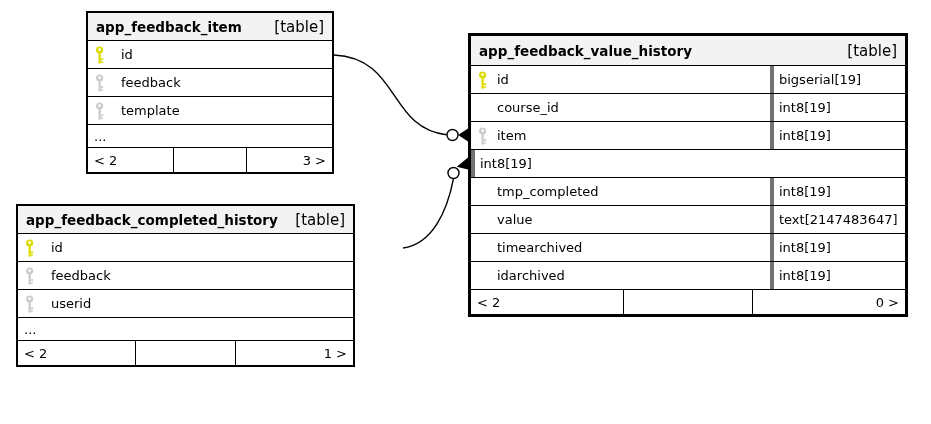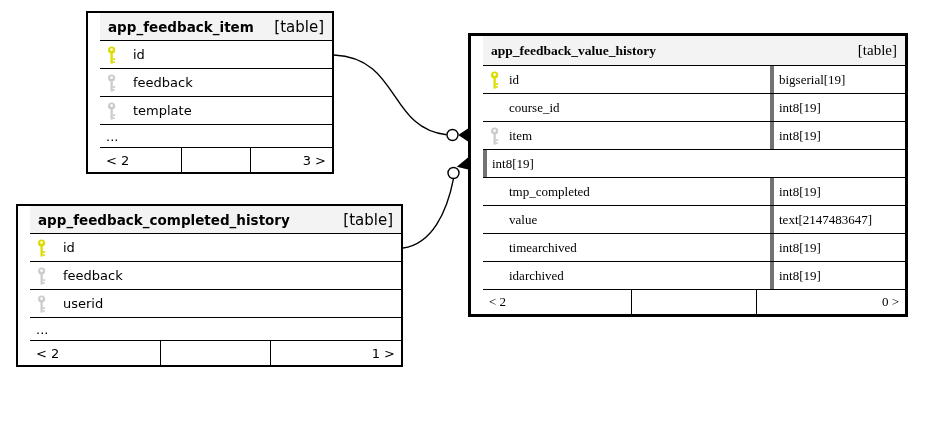--- a/index.html
+++ b/index.html
@@ -1,20 +1,20 @@
 <!DOCTYPE html>
 <html><head>
 <meta charset="utf-8">
 <style>
   * { margin:0; padding:0; box-sizing:border-box; }
   html,body { width:931px; height:424px; background:#ffffff;
     font-family:"DejaVu Sans", sans-serif; color:#000; overflow:hidden; }
   .stage { position:relative; width:931px; height:424px; }
 
-  .tbl { position:absolute; background:#fff; border:2px solid #000; font-size:13px;padding-left:12px; }
+  .tbl { position:absolute; background:#fff; border:2px solid #000; font-size:13px; }
   .tbl.main { border-width:3px; }
   .tbl > div + div { border-top:1px solid #000; }
 
   .tbl-header { display:flex; justify-content:space-between; align-items:center;
     background:#f3f3f3; height:27px; padding:0 8px; }
   .tbl.main .tbl-header { height:29px; }
   .tbl-name { font-weight:bold; font-size:13.5px; }
   .tbl-badge { font-size:15px; }
 
   .frow { display:flex; align-items:center; height:28px; }
@@ -102,21 +102,21 @@
       <span class="col-name">template</span>
     </div>
     <div class="ellipsis-row">...</div>
     <div class="tbl-footer">
       <span class="fcell left">&lt; 2</span>
       <span class="fcell mid"></span>
       <span class="fcell right">3 &gt;</span>
     </div>
   </div>
 
-  <div class="tbl" style="left:16px; top:204px; width:387px;">
+  <div class="tbl" style="left:16px; top:204px; width:339px;">
     <div class="tbl-header">
       <span class="tbl-name">app_feedback_completed_history</span>
       <span class="tbl-badge">[table]</span>
     </div>
     <div class="frow">
       <span class="key-slot">
         <svg class="key-icon pk" width="10" height="18" viewBox="0 0 10 18">
             <circle class="kfill" cx="4.6" cy="4" r="3.6"></circle>
             <circle cx="4.6" cy="3.6" r="1.3" fill="#fff"></circle>
             <rect class="kfill" x="3.5" y="7" width="2.3" height="10.6"></rect>
@@ -151,21 +151,21 @@
       <span class="col-name">userid</span>
     </div>
     <div class="ellipsis-row">...</div>
     <div class="tbl-footer">
       <span class="fcell left">&lt; 2</span>
       <span class="fcell mid"></span>
       <span class="fcell right">1 &gt;</span>
     </div>
   </div>
 
-  <div class="tbl main" style="left:468px; top:33px; width:440px;font-family:Liberation Serif, serif;">
+  <div class="tbl main" style="left:468px; top:33px; width:440px;">
     <div class="tbl-header">
       <span class="tbl-name">app_feedback_value_history</span>
       <span class="tbl-badge">[table]</span>
     </div>
 
     <div class="frow">
       <span class="name-cell">
         <span class="key-slot">
           <svg class="key-icon pk" width="10" height="18" viewBox="0 0 10 18">
               <circle class="kfill" cx="4.6" cy="4" r="3.6"></circle>

